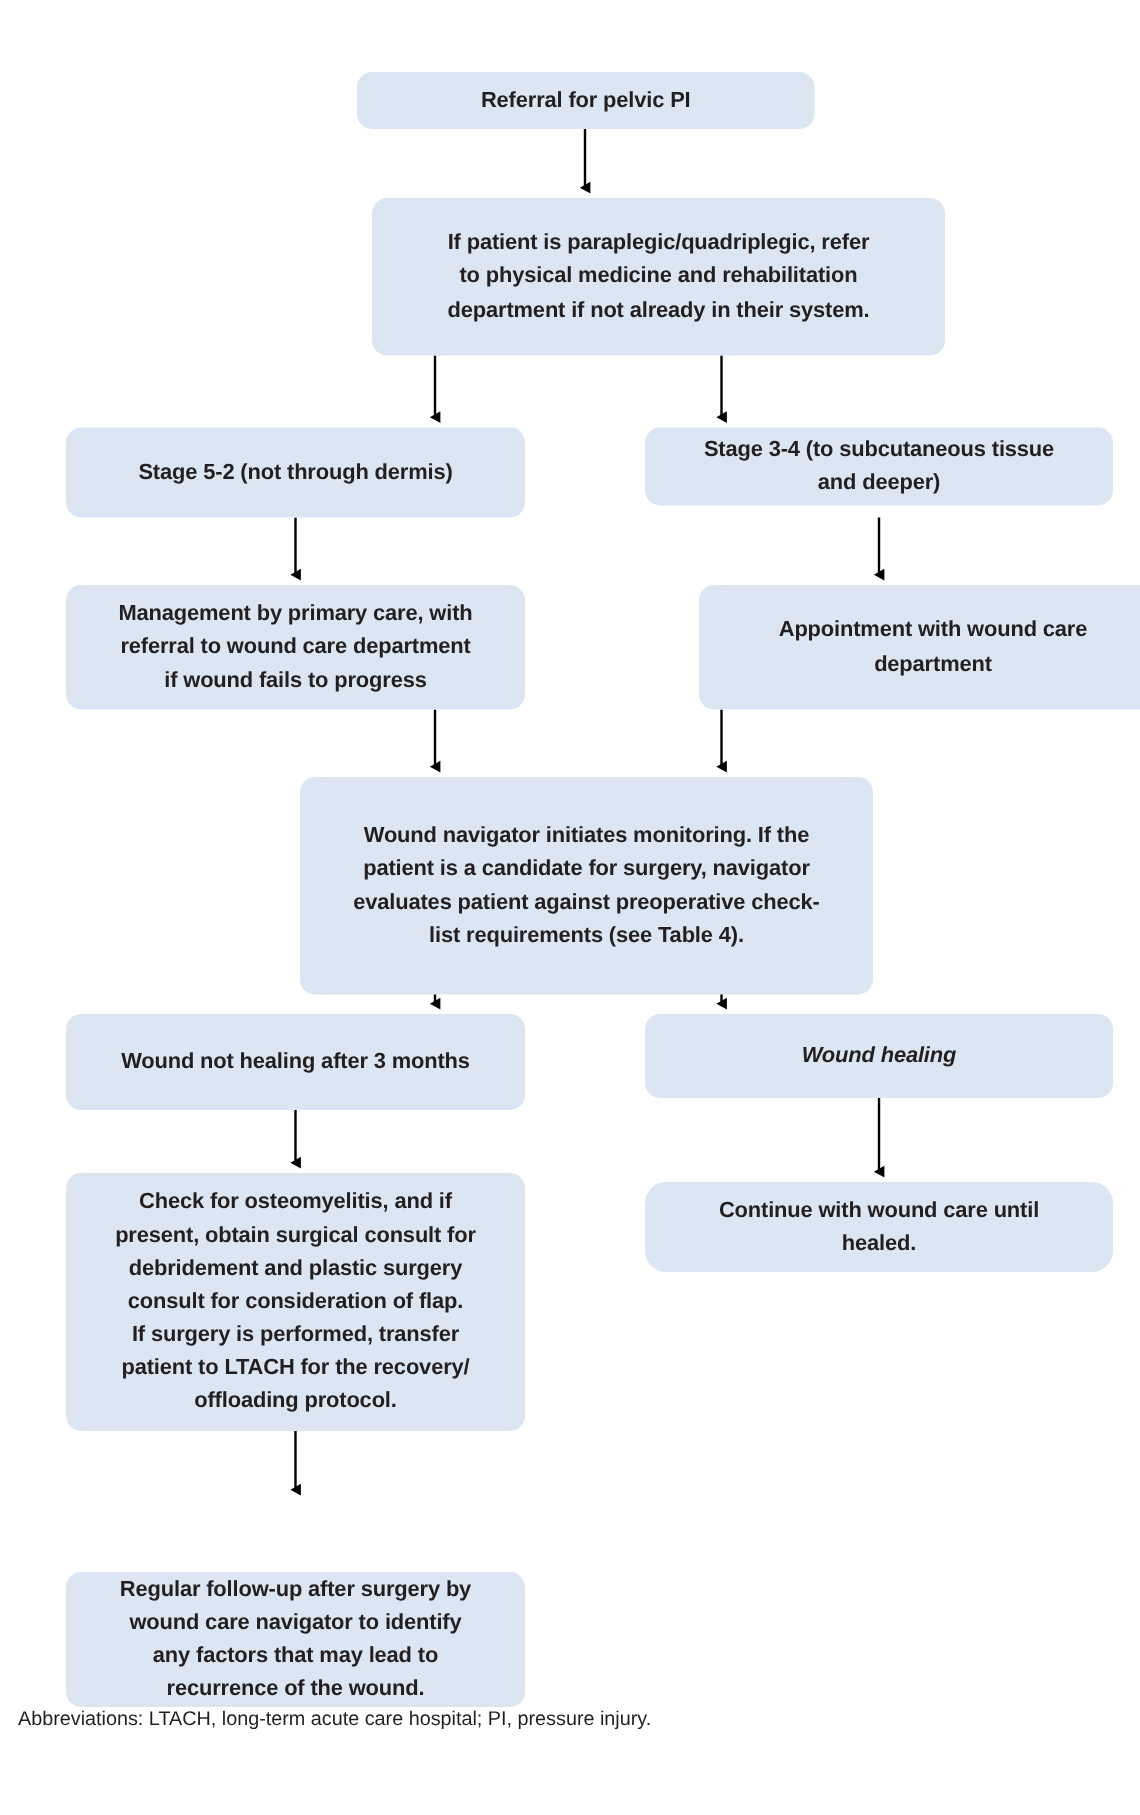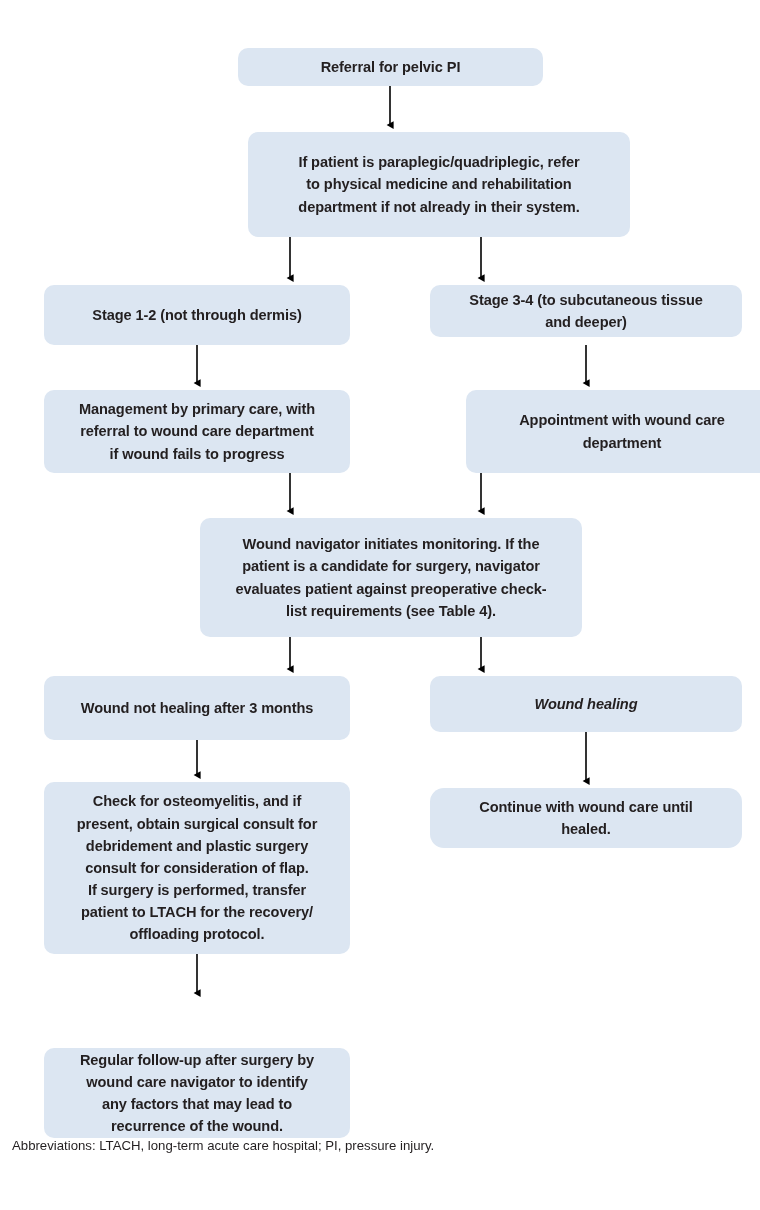--- a/index.html
+++ b/index.html
@@ -116,21 +116,21 @@
 
   <div class="node" style="left:200px; top:132px; width:382px; height:105px;margin-left:48px;">
     <div>
       <span>If patient is paraplegic/quadriplegic, refer</span>
       <span>to physical medicine and rehabilitation</span>
       <span>department if not already in their system.</span>
     </div>
   </div>
 
   <div class="node" style="left:44px; top:285px; width:306px; height:60px;">
-    <span>Stage 1-2 (not through dermis)</span>
+    <span>Stage 5-2 (not through dermis)</span>
   </div>
 
   <div class="node" style="left:430px; top:285px; width:312px; height:52px;">
     <div>
       <span>Stage 3-4 (to subcutaneous tissue</span>
       <span>and deeper)</span>
     </div>
   </div>
 
   <div class="node" style="left:44px; top:390px; width:306px; height:83px;">
@@ -141,21 +141,21 @@
     </div>
   </div>
 
   <div class="node" style="left:430px; top:390px; width:312px; height:83px;margin-left:36px;">
     <div>
       <span>Appointment with wound care</span>
       <span>department</span>
     </div>
   </div>
 
-  <div class="node" style="left:200px; top:518px; width:382px; height:119px;">
+  <div class="node" style="left:200px; top:518px; width:382px; height:145px;">
     <div>
       <span>Wound navigator initiates monitoring. If the</span>
       <span>patient is a candidate for surgery, navigator</span>
       <span>evaluates patient against preoperative check-</span>
       <span>list requirements (see Table 4).</span>
     </div>
   </div>
 
   <div class="node" style="left:44px; top:676px; width:306px; height:64px;">
     <span>Wound not healing after 3 months</span>

